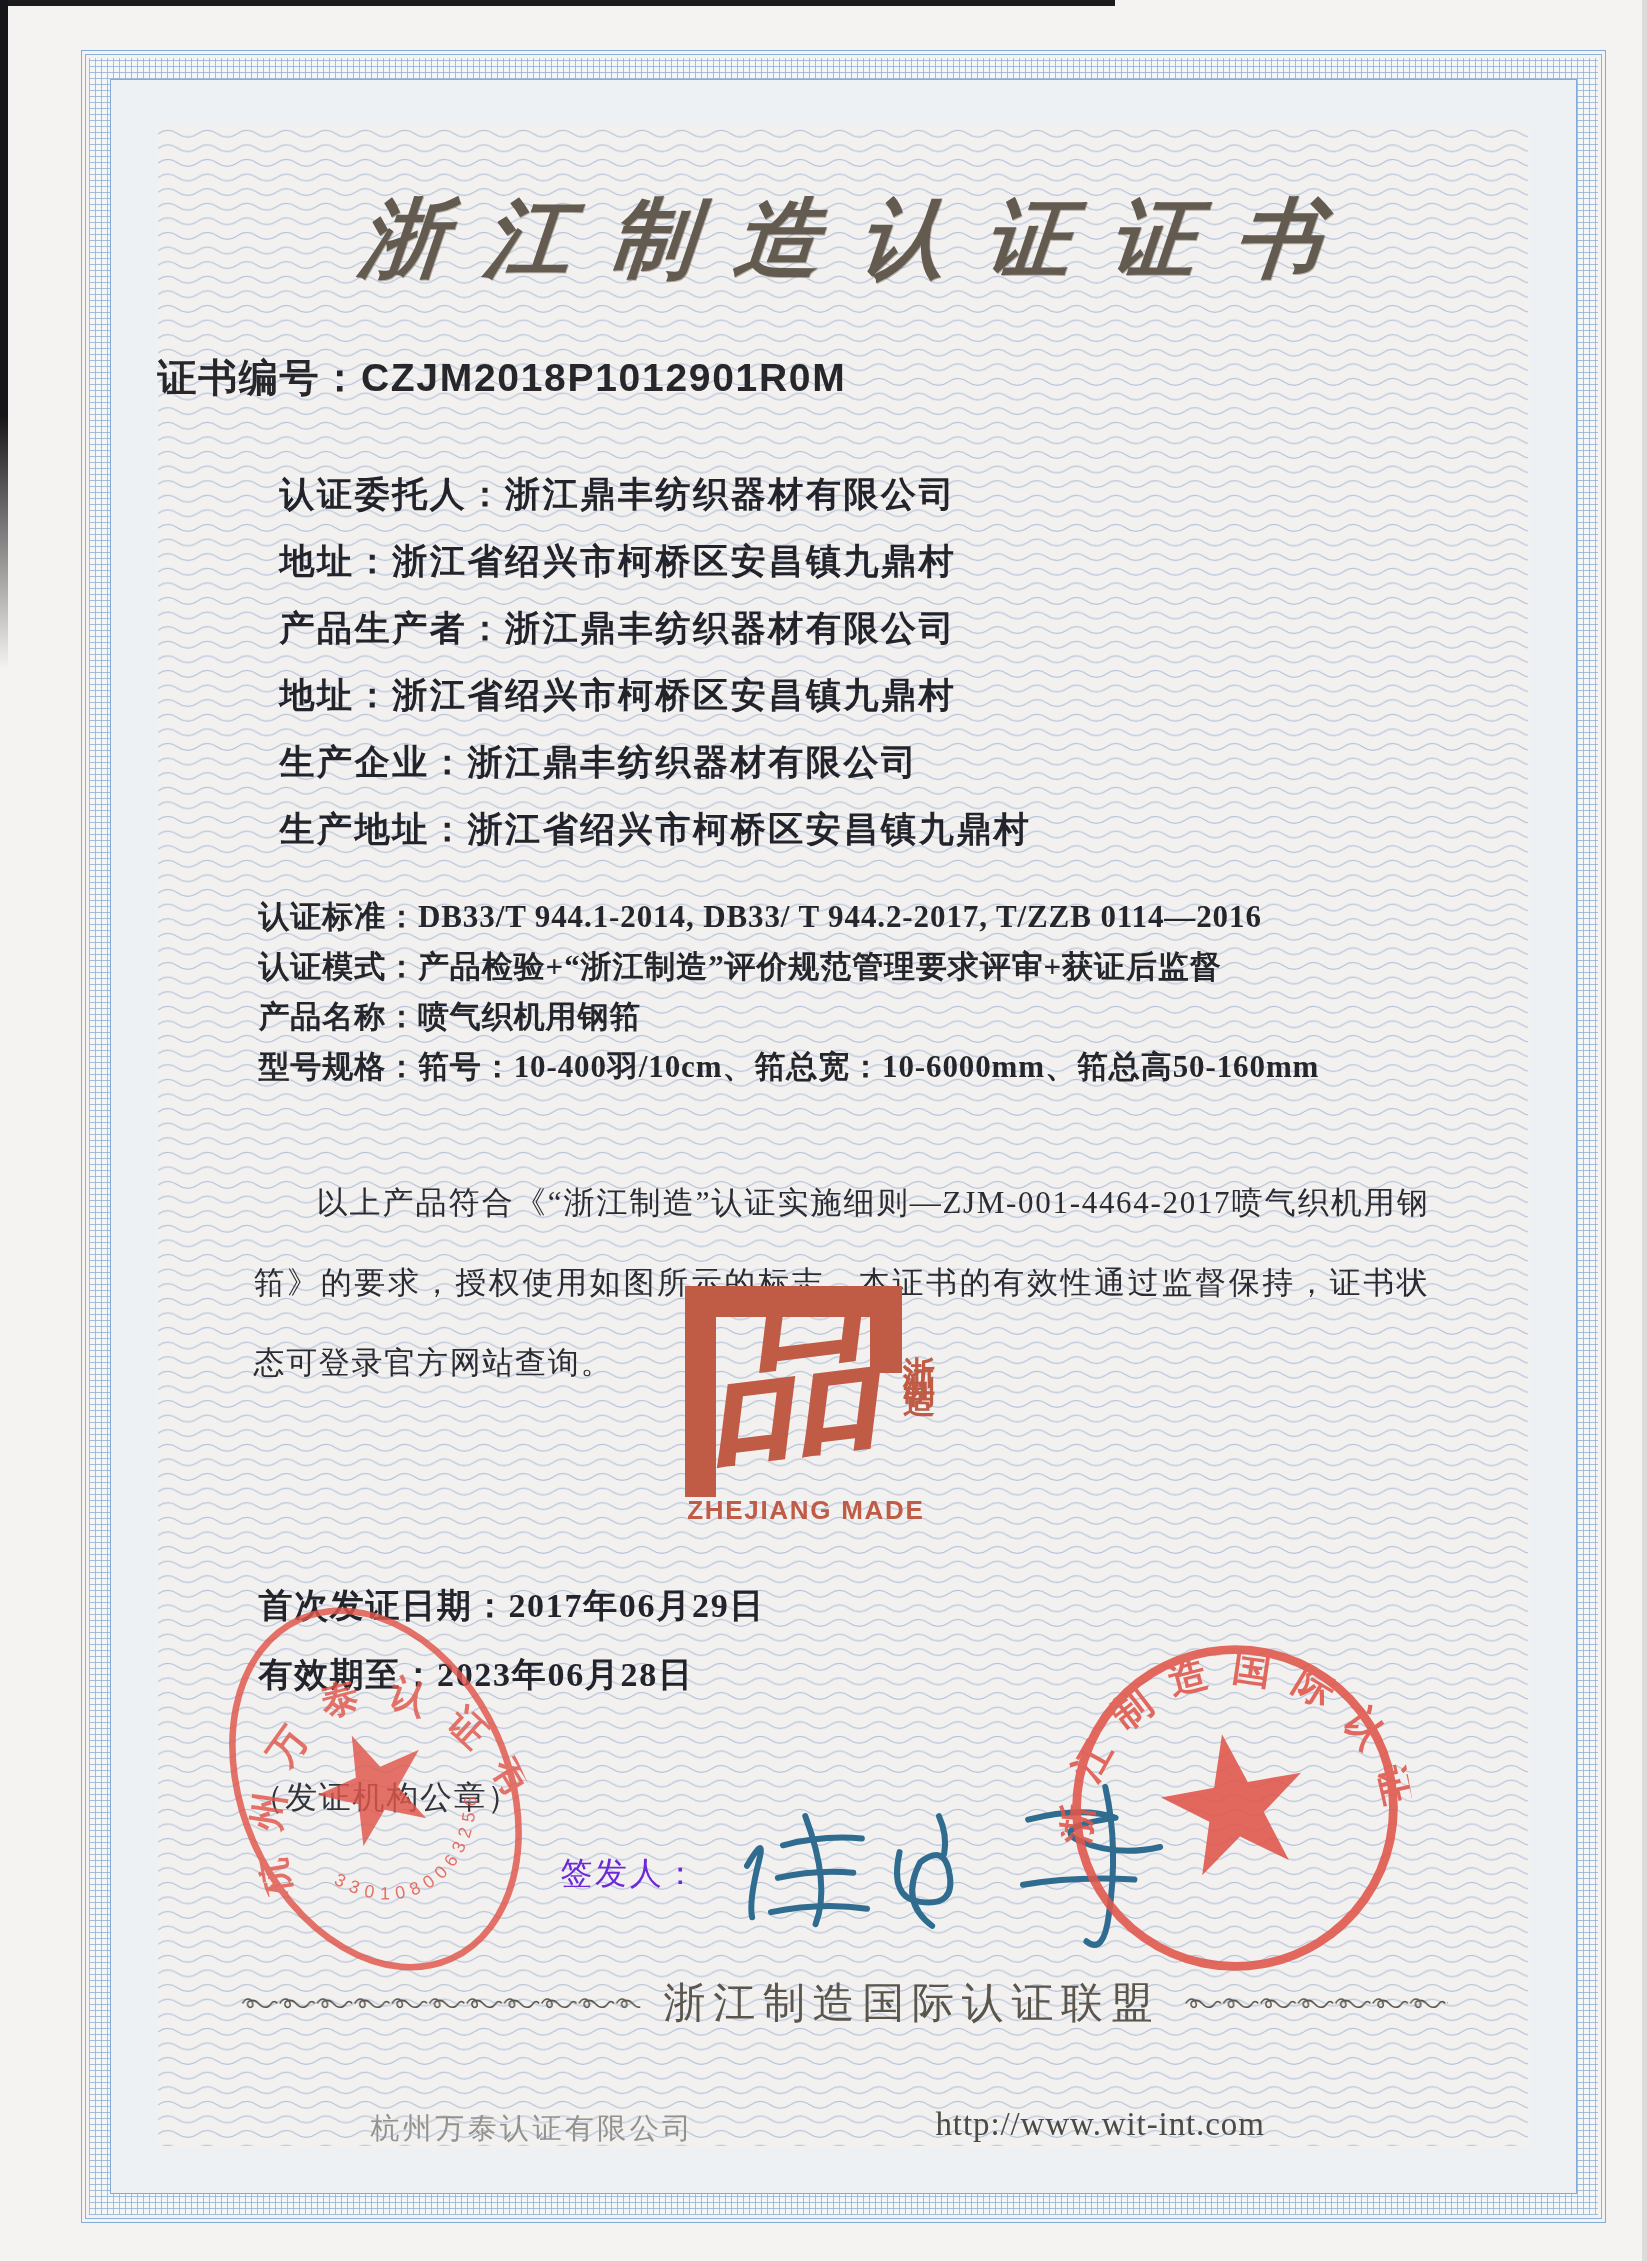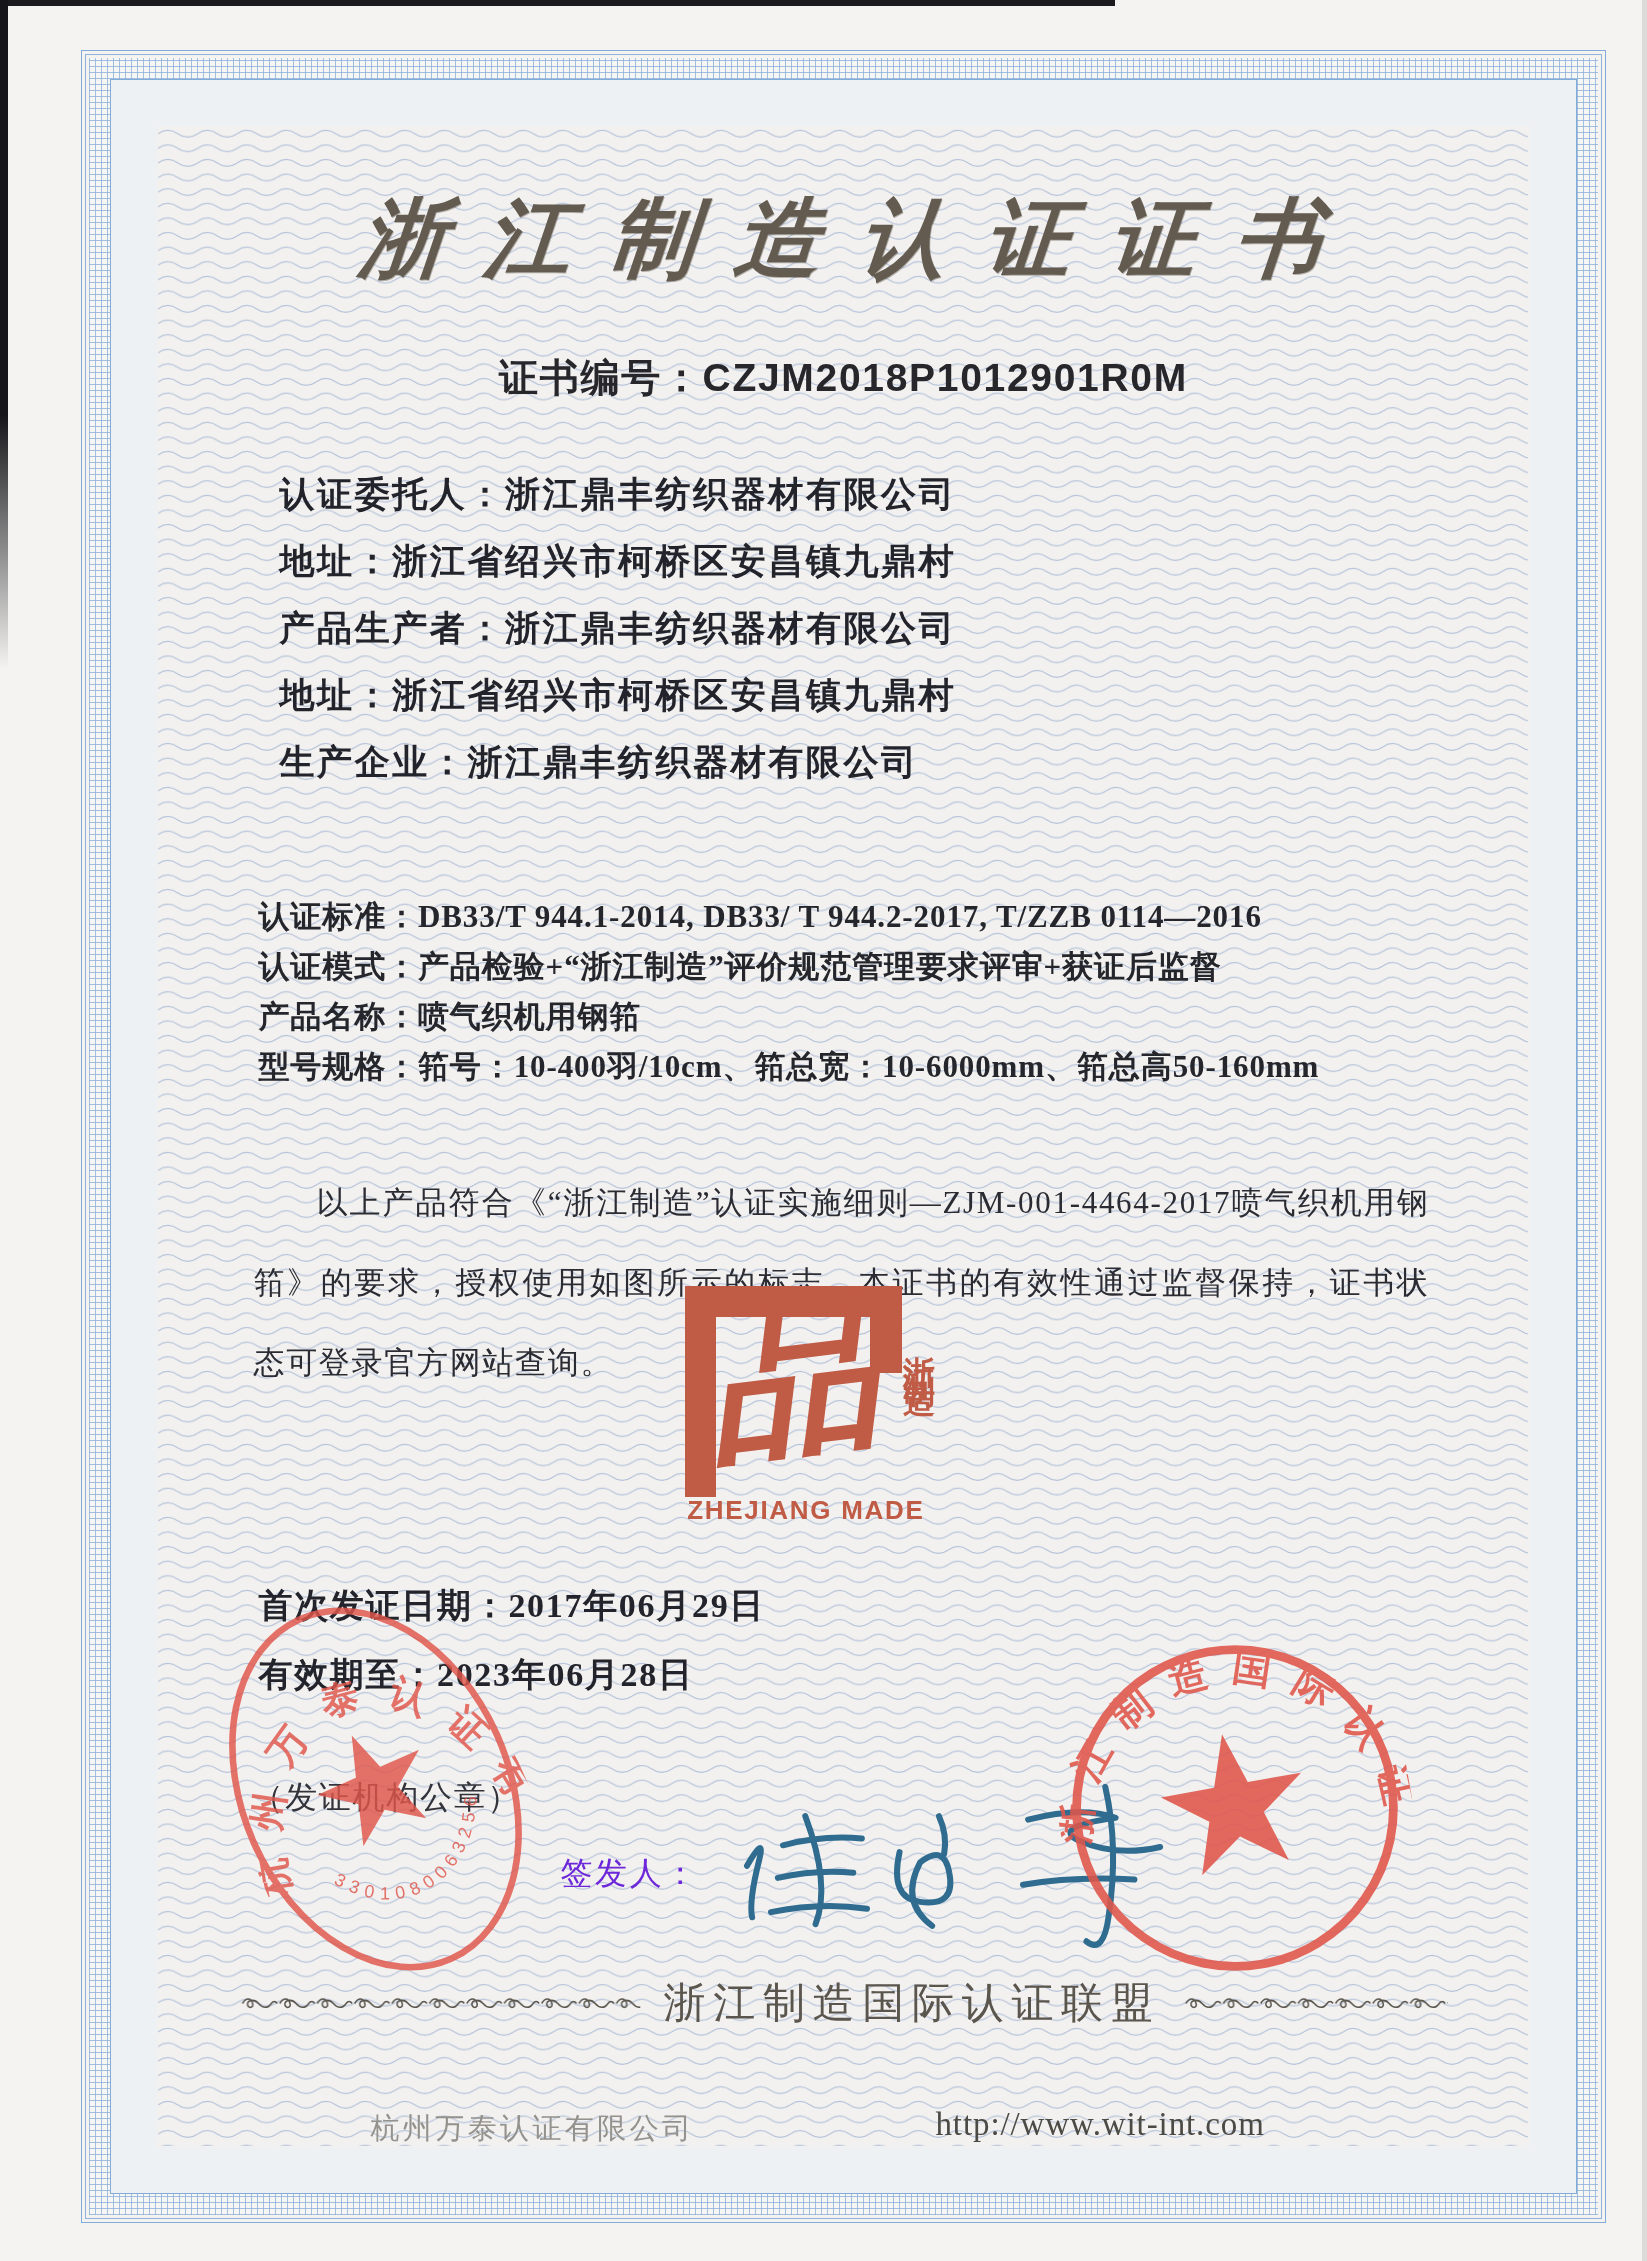--- a/index.html
+++ b/index.html
@@ -32,21 +32,21 @@
   .content{position:absolute;inset:46px;background:#f2f1ef;}
   svg.waves{position:absolute;inset:0;width:100%;height:100%;display:block;}
 
   .layer{position:absolute;inset:0;}
 
   
   .title{position:absolute;top:55px;left:0;right:0;text-align:center;
     font-size:86px;font-weight:bold;font-style:italic;color:#635b50;
     letter-spacing:39px;padding-left:34px;transform:skewX(-5deg);
     text-shadow:0.9px 0.9px 0 rgba(60,52,40,.35);white-space:nowrap;}
-  .certno{position:absolute;top:225px;left:0;right:0;text-align:center;
+  .certno{position:absolute;top:225px;left:0;right:0;
     font-family:"Liberation Sans",sans-serif;font-weight:bold;font-size:39px;
     color:#26262b;letter-spacing:1.7px;}
   .info{position:absolute;left:101px;top:345px;font-size:35px;font-weight:bold;
     color:#23242b;letter-spacing:2.6px;margin-left:21px;}
   .info .row{height:67px;white-space:nowrap;}
   .spec{position:absolute;left:101px;top:770px;font-size:31px;font-weight:bold;
     color:#25262c;letter-spacing:0.9px;}
   .spec .row{height:50px;white-space:nowrap;}
   .statement{position:absolute;left:96px;right:100px;top:1037px;
     font-size:31px;line-height:80px;color:#2b2c33;text-align:justify;
@@ -115,20 +115,21 @@
                 <div class="title">浙江制造认证证书</div>
 
                 <div class="certno"><span>证书编号：</span><span>CZJM2018P1012901R0M</span></div>
 
                 <div class="info">
                   <div class="row"><span>认证委托人：</span><span>浙江鼎丰纺织器材有限公司</span></div>
                   <div class="row"><span>地址：</span><span>浙江省绍兴市柯桥区安昌镇九鼎村</span></div>
                   <div class="row"><span>产品生产者：</span><span>浙江鼎丰纺织器材有限公司</span></div>
                   <div class="row"><span>地址：</span><span>浙江省绍兴市柯桥区安昌镇九鼎村</span></div>
                   <div class="row"><span>生产企业：</span><span>浙江鼎丰纺织器材有限公司</span></div>
+                  <div class="row"><span>生产地址：</span><span>浙江省绍兴市柯桥区安昌镇九鼎村</span></div>
                 </div>
 
                 <div class="spec">
                   <div class="row"><span>认证标准：</span><span>DB33/T 944.1-2014, DB33/ T 944.2-2017, T/ZZB 0114—2016</span></div>
                   <div class="row"><span>认证模式：</span><span>产品检验+“浙江制造”评价规范管理要求评审+获证后监督</span></div>
                   <div class="row"><span>产品名称：</span><span>喷气织机用钢筘</span></div>
                   <div class="row"><span>型号规格：</span><span>筘号：10-400羽/10cm、筘总宽：10-6000mm、筘总高50-160mm</span></div>
                 </div>
 
                 <div class="statement">以上产品符合《“浙江制造”认证实施细则—ZJM-001-4464-2017喷气织机用钢筘》的要求，授权使用如图所示的标志。本证书的有效性通过监督保持，证书状态可登录官方网站查询。</div>

